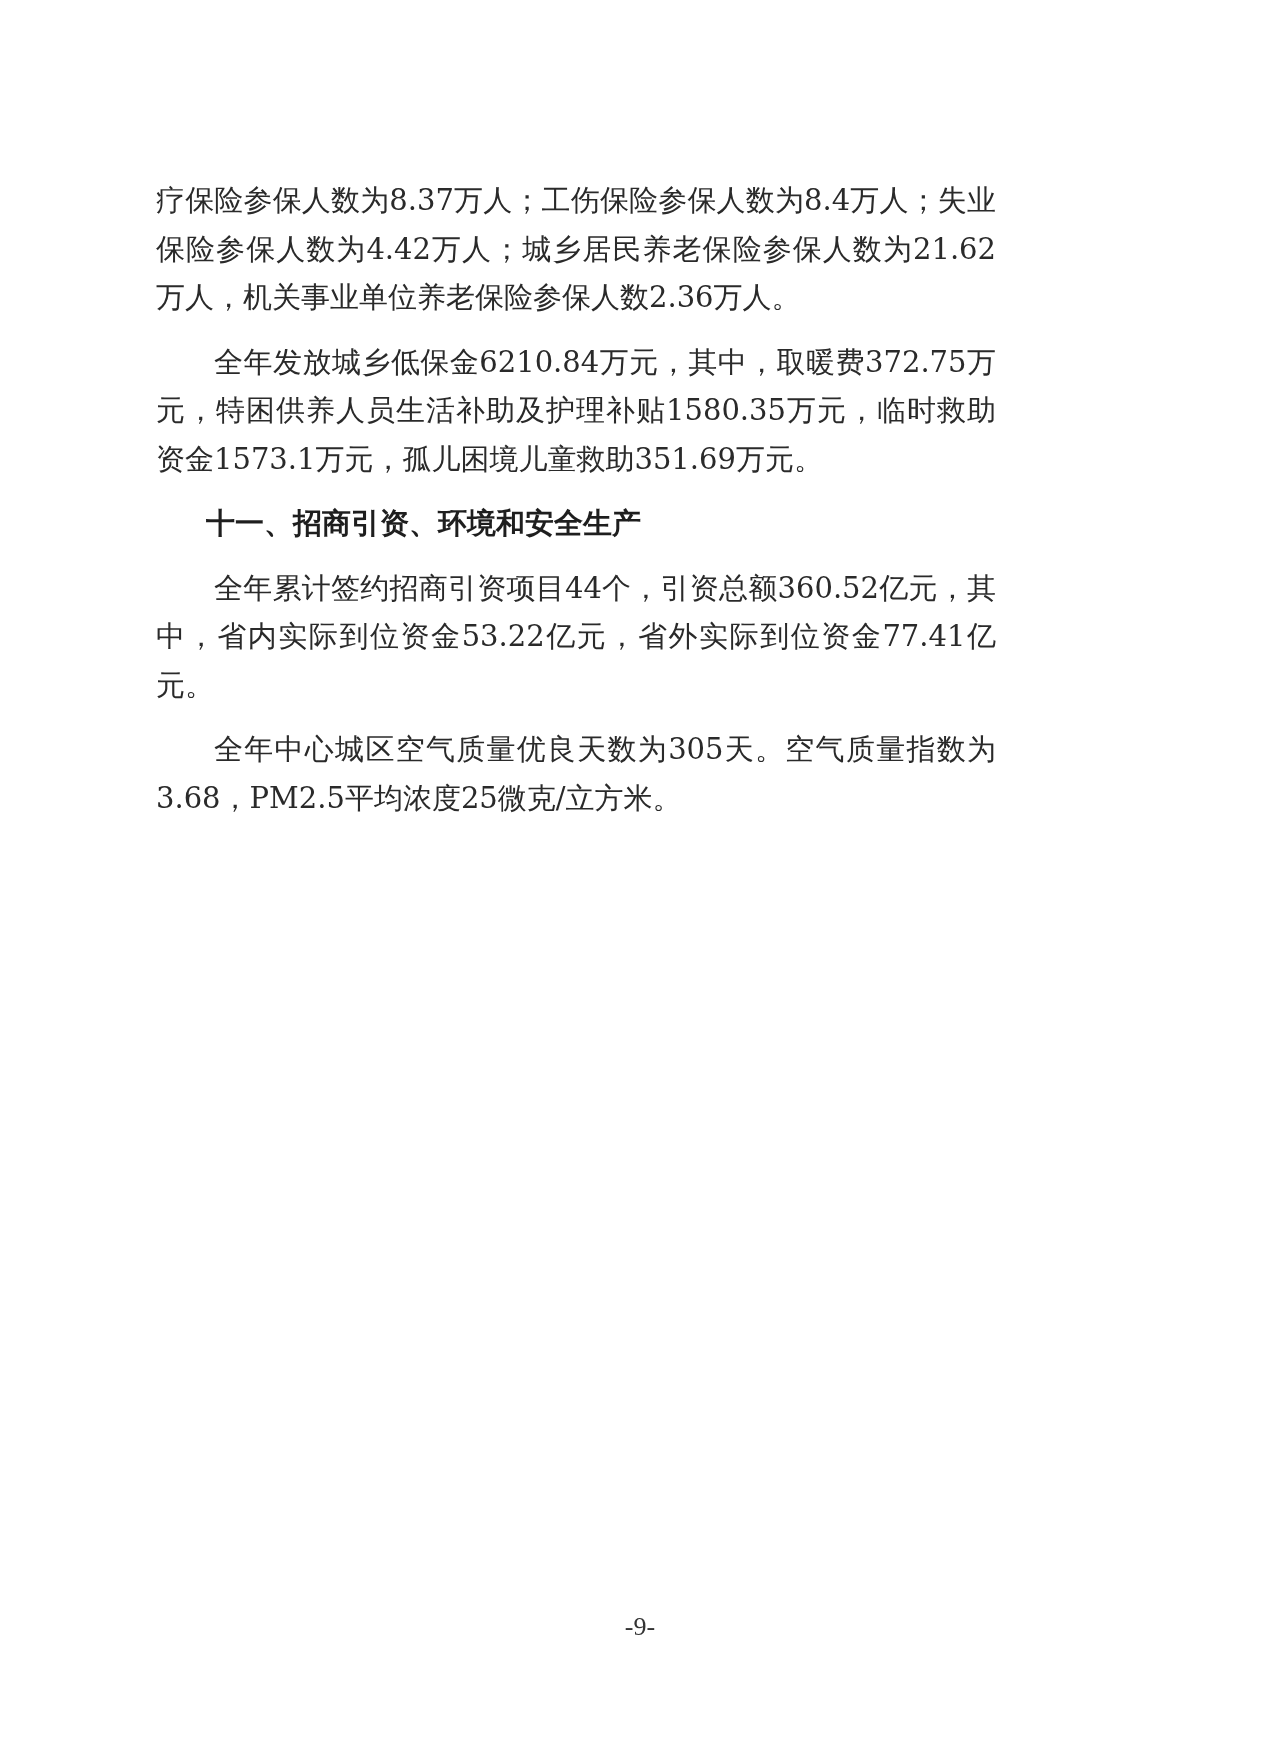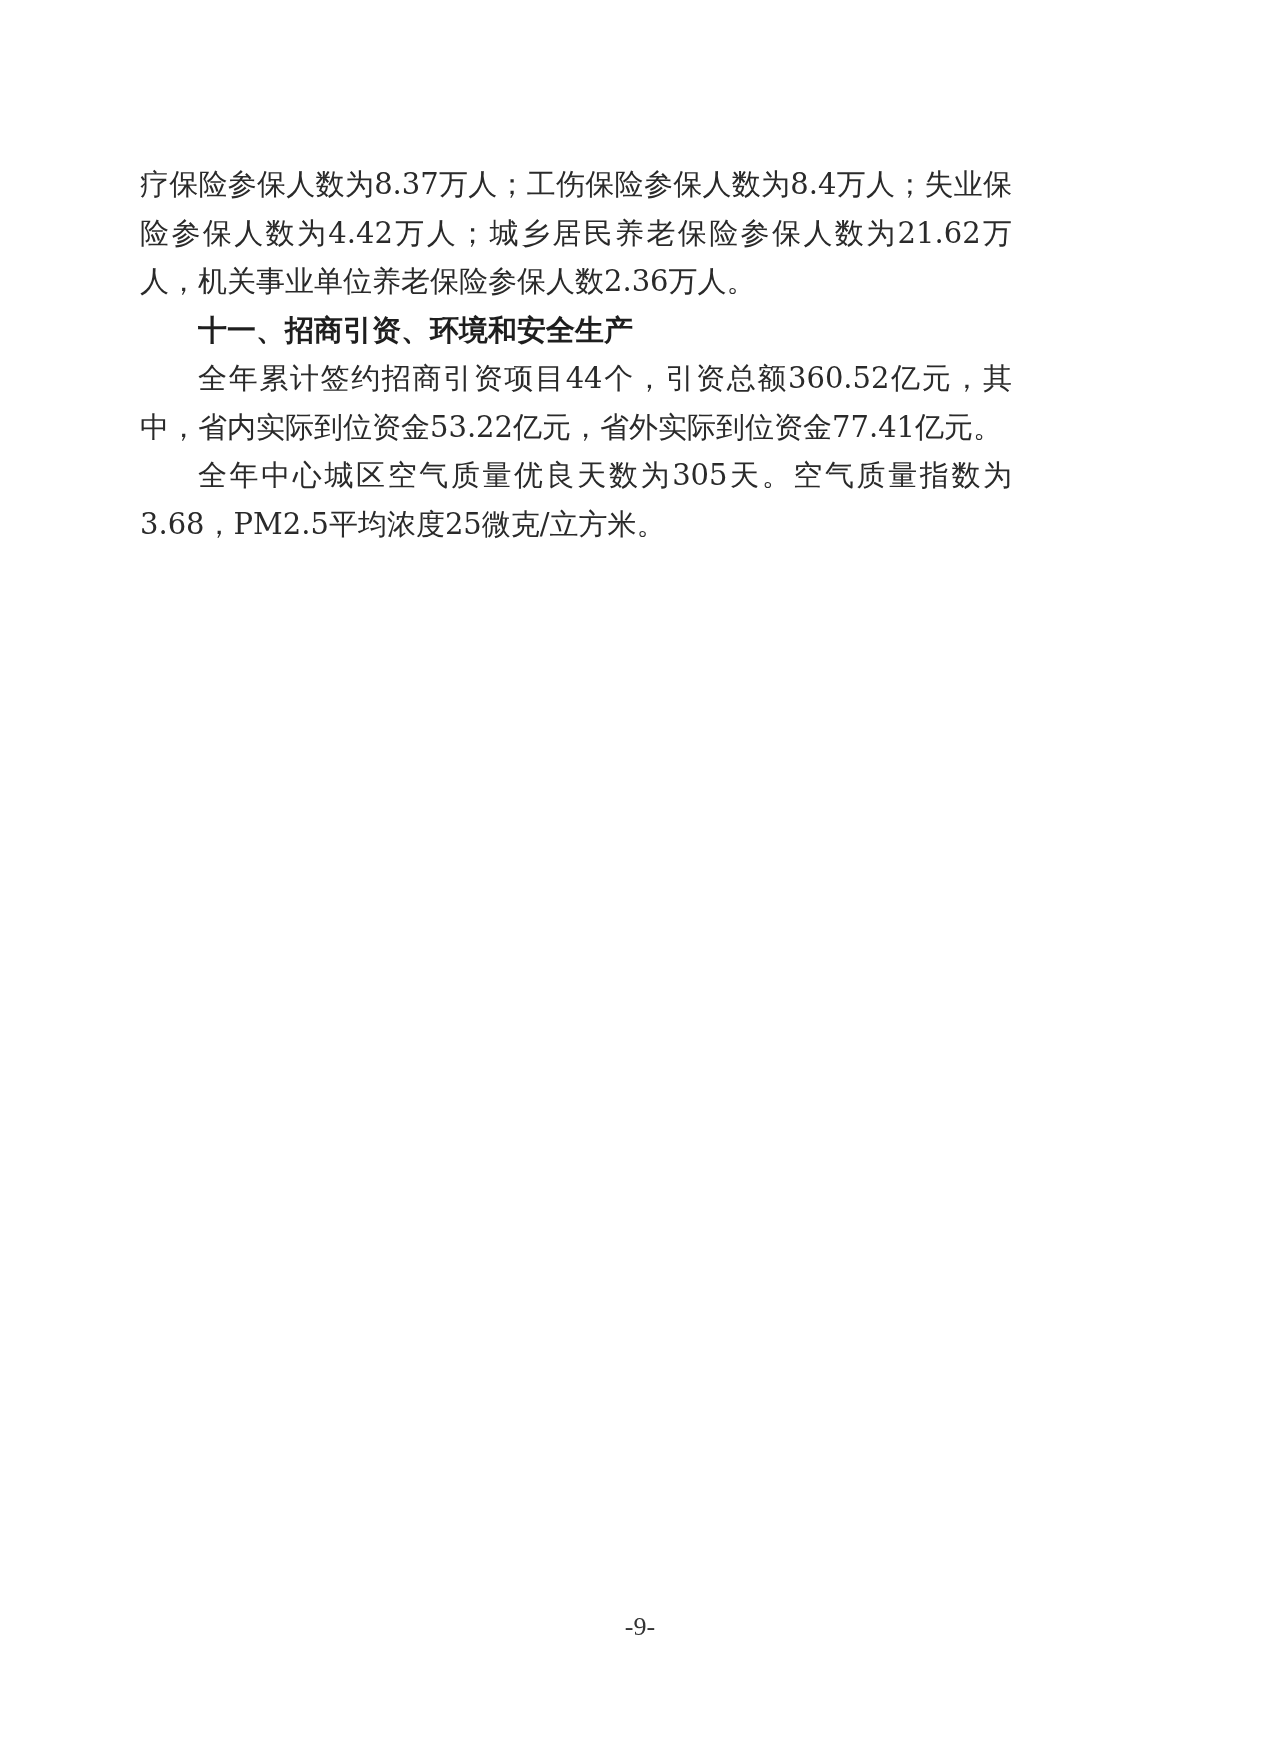--- a/index.html
+++ b/index.html
@@ -3,35 +3,36 @@
 <meta charset="utf-8">
 <style>
   html, body { margin: 0; padding: 0; background: #ffffff; }
   body { width: 1280px; height: 1748px; position: relative; overflow: hidden; }
   .page {
     position: absolute; left: 140px; top: 160px; width: 872px;
     font-family: "DejaVu Serif", "Liberation Serif", serif;
     color: #2a2a2a; font-size: 29px; line-height: 48.5px;
     text-align: justify;
   }
-  .para { margin: 0; text-indent: 58px; text-align: justify; text-align-last: left; }
+  .para { margin: 16px; text-indent: 58px; text-align: justify; text-align-last: left; }
   .para.cont { text-indent: 0; }
   .heading {
-    margin: 0; text-indent: 58px;
+    margin: 8px; text-indent: 58px;
     font-family: "DejaVu Sans", "Liberation Sans", sans-serif;
     font-weight: bold; font-size: 29px; color: #1e1e1e;
   }
   .page-number {
     position: absolute; left: 0; width: 1280px; top: 1612px; text-align: center;
     font-family: "Liberation Serif", "DejaVu Serif", serif; font-size: 26px; color: #333;
   }
 </style>
 </head>
 <body>
 
 <div class="page">
   <p class="para cont">疗保险参保人数为8.37万人；工伤保险参保人数为8.4万人；失业保险参保人数为4.42万人；城乡居民养老保险参保人数为21.62万人，机关事业单位养老保险参保人数2.36万人。</p>
+  <p class="para">全年发放城乡低保金6210.84万元，其中，取暖费372.75万元，特困供养人员生活补助及护理补贴1580.35万元，临时救助资金1573.1万元，孤儿困境儿童救助351.69万元。</p>
   <h2 class="heading">十一、招商引资、环境和安全生产</h2>
   <p class="para">全年累计签约招商引资项目44个，引资总额360.52亿元，其中，省内实际到位资金53.22亿元，省外实际到位资金77.41亿元。</p>
   <p class="para">全年中心城区空气质量优良天数为305天。空气质量指数为3.68，PM2.5平均浓度25微克/立方米。</p>
 </div>
 
 <div class="page-number">-9-</div>
 
 </body></html>

